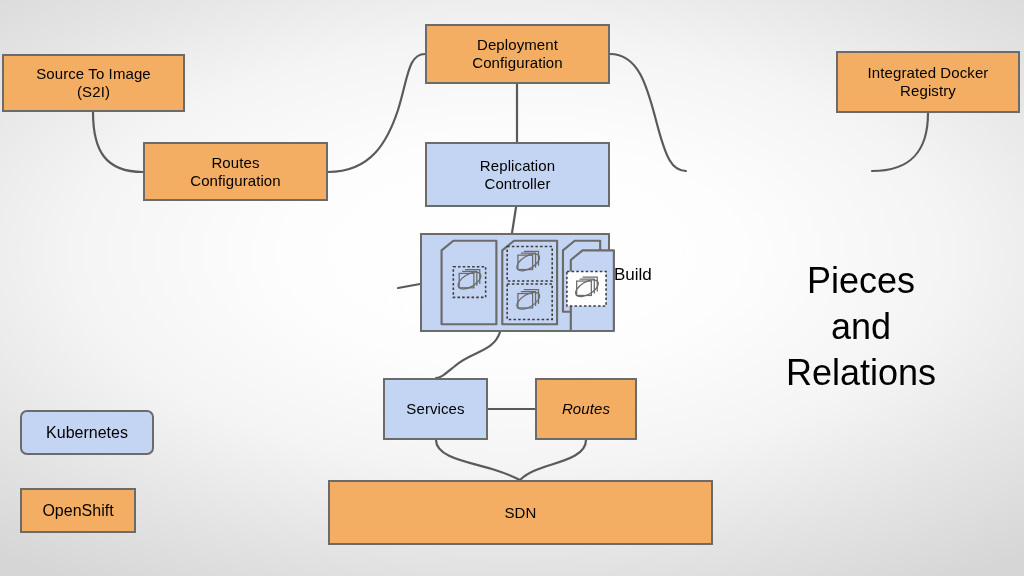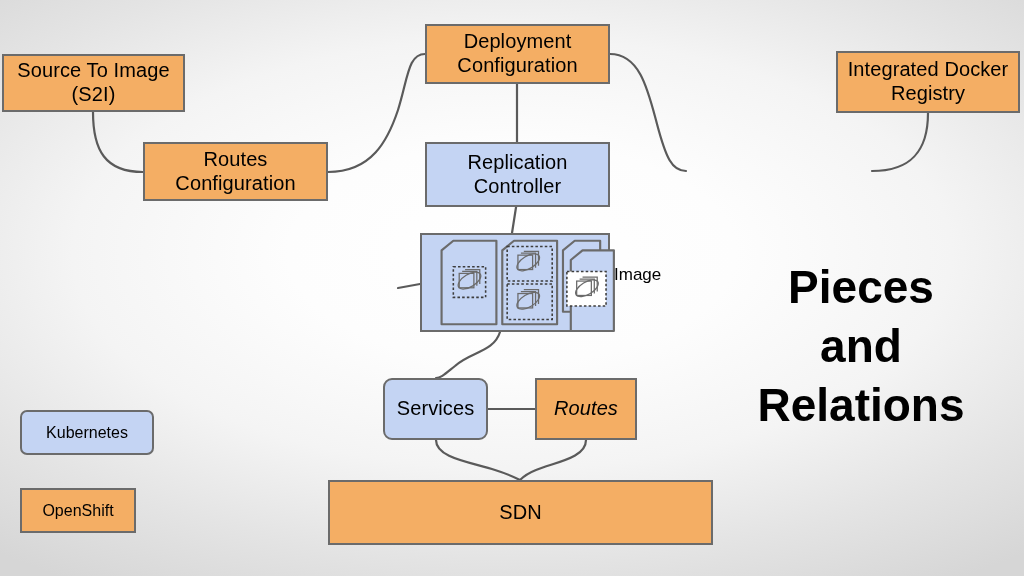--- a/index.html
+++ b/index.html
@@ -25,21 +25,21 @@
   
   .node {
     position: absolute;
     box-sizing: border-box;
     border: 2px solid #6b6b6b;
     display: flex;
     align-items: center;
     justify-content: center;
     text-align: center;
     color: #000;
-    font-size: 20px;
+    font-size: 15px;
     line-height: 1.18;
     letter-spacing: 0.1px;
     z-index: 3;
     white-space: pre-line;
     padding: 12px 4px;
   }
   .node.orange { background: #f4ae64; }
   .node.blue   { background: #c4d4f3; }
 
   .legend-box {
@@ -56,26 +56,25 @@
   .legend-box.orange { background: #f4ae64; }
   .legend-box.blue   { background: #c4d4f3; border-radius: 7px; }
 
   
   #title {
     position: absolute;
     left: 730px;
     top: 258px;
     width: 262px;
     text-align: center;
-    font-size: 46px;
+    font-size: 36px;
     line-height: 1.28;
     color: #000;
     white-space: pre-line;
     z-index: 3;
-    font-weight: bold;
   }
 
   
   #pods-cluster {
     position: absolute;
     left: 420px;
     top: 233px;
     width: 190px;
     height: 99px;
     box-sizing: border-box;
@@ -148,21 +147,21 @@
 Configuration</div>
 
   <div class="node blue" style="left:425px; top:142px; width:185px; height:65px;">Replication
 Controller</div>
 
   <div class="node orange" style="left:836px; top:51px;  width:184px; height:62px;">Integrated Docker
 Registry</div>
 
 
 
-  <div class="node blue" style="left:383px; top:378px; width:105px; height:62px;border-radius:9px;">Services</div>
+  <div class="node blue" style="left:383px; top:378px; width:105px; height:62px;">Services</div>
 
   <div class="node orange" style="left:535px; top:378px; width:102px; height:62px;font-style:italic;">Routes</div>
 
   <div class="node orange" style="left:328px; top:480px; width:385px; height:65px;">SDN</div>
 
   <div id="pods-cluster">
     <svg class="podart" viewBox="0 0 190 99" preserveAspectRatio="none" xmlns="http://www.w3.org/2000/svg">
 
       <g>
         <path d="M 20,52 L 20,16 L 32,6 L 76,6 L 76,52 L 76,93 L 20,93 Z" fill="#c4d4f3" stroke="#6b6b6b" stroke-width="2.2" stroke-linejoin="round"></path>
@@ -200,21 +199,21 @@
         <g stroke="#6b6b6b" stroke-width="1.3" fill="none">
           <rect x="158" y="48" width="15" height="15"></rect>
           <path d="M 161,46 L 176,46 L 176,61"></path>
           <path d="M 164,44 L 179,44 L 179,59"></path>
           <ellipse cx="168.5" cy="55.5" rx="13" ry="6.5" transform="rotate(-32 168.5 55.5)"></ellipse>
         </g>
       </g>
     </svg>
   </div>
 
-  <div class="pod-label">Image</div>
+  <div class="pod-label">Build</div>
 
   <div class="legend-box blue" style="left:20px; top:410px; width:134px; height:45px;">Kubernetes</div>
 
   <div class="legend-box orange" style="left:20px; top:488px; width:116px; height:45px;">OpenShift</div>
 
   <div id="title">Pieces
 and
 Relations</div>
 
 </div>

